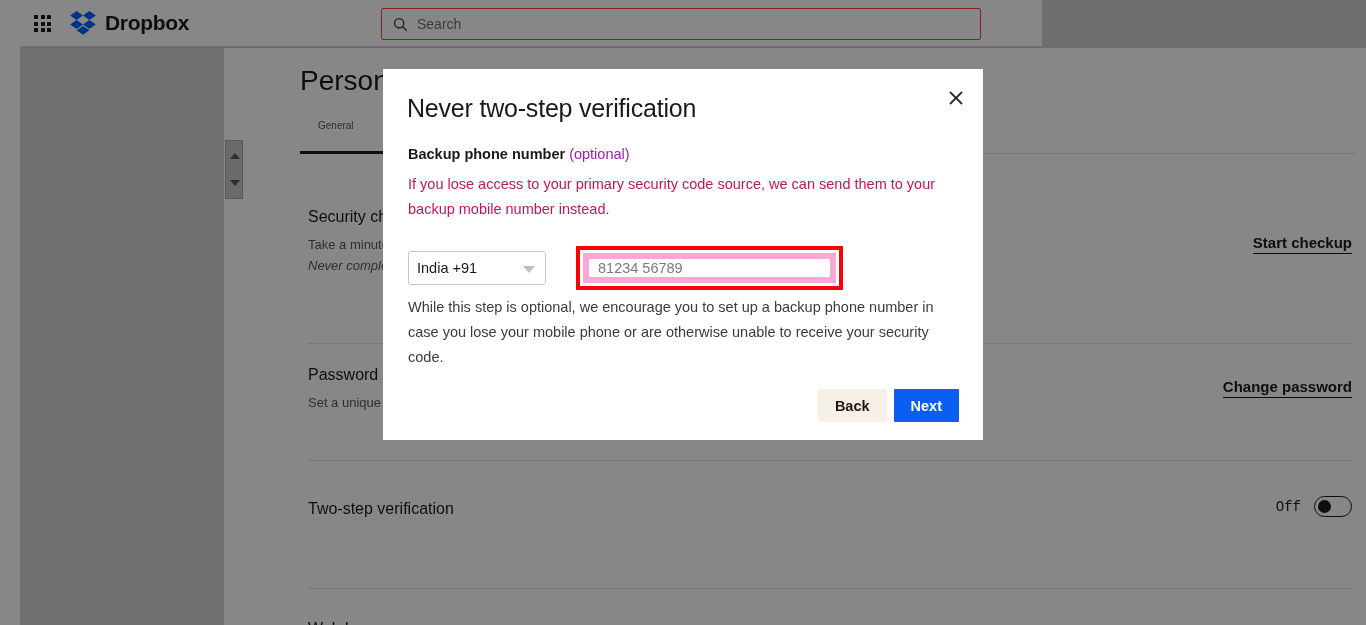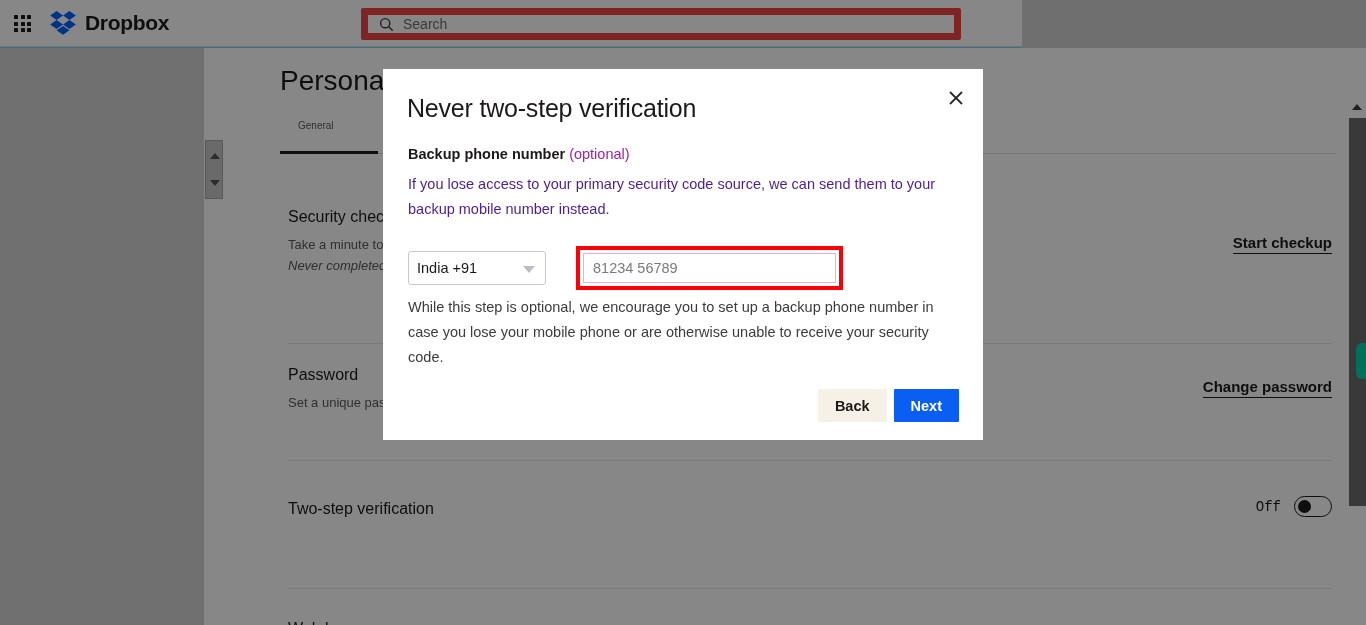--- a/index.html
+++ b/index.html
@@ -6,21 +6,22 @@
   html, body {
     width: 1366px; height: 625px;
     overflow: hidden;
     font-family: "Liberation Sans", sans-serif;
     background: #ffffff;
   }
 
   
   #page-root {
     position: absolute; inset: 0;
-    background: #7dd3fc;
+    background: #f0abfc;
+    margin-left: 20px;
   }
 
   
   .topbar {
     position: absolute; left: 0; top: 0; width: 1366px; height: 47px;
     background: #ffffff;
     border-bottom: 1px solid #d8dadc;
   }
   .grid-icon {
     position: absolute; left: 14px; top: 15px;
@@ -29,21 +30,21 @@
     gap: 2px;
   }
   .grid-icon i { display:block; width:4px; height:4px; background:#1e1919; border-radius:0.5px; }
 
   .brand { position:absolute; left:50px; top:11px; display:flex; align-items:center; gap:9px; }
   .dbx-logo { width: 26px; height: 24px; display:block; }
   .brand-name { font-size: 21px; font-weight: bold; color:#1e1919; letter-spacing:-0.3px; }
 
   .searchbox {
     position:absolute; left:361px; top:8px; width:600px; height:32px;
-    border:7px solid #ef4444; background:#ffffff; border-radius:2px;
+    border:1px solid #ef4444; background:#ffffff; border-radius:2px;
     display:flex; align-items:center; padding-left:11px; gap:9px;
   }
   .search-icon { width:15px; height:15px; flex:none; }
   .search-ph { font-size:14px; color:#6e6e6e; }
 
   
   .chrome-left {
     position:absolute; left:0; top:48px; width:204px; height:577px;
     background:#d4d4d4;
   }
@@ -130,42 +131,42 @@
     position:absolute; left:24px; top:25px;
     font-size:25px; color:#1e1919; font-weight:400; letter-spacing:-0.2px;
   }
   .sec-label {
     position:absolute; left:25px; top:77px; font-size:14.5px; color:#1e1919;
   }
   .sec-label b { font-weight:bold; }
   .sec-label span.opt { color:#a21caf; }
   .sec-desc {
     position:absolute; left:25px; top:103px; width:548px;
-    font-size:14.5px; color:#4c1d95; line-height:25px;
+    font-size:14.5px; color:#be185d; line-height:25px;
   }
 
   .phone-row { position:absolute; left:25px; top:177px; width:550px; height:44px; }
   .country-select {
     position:absolute; left:0; top:5px; width:138px; height:34px;
     border:1px solid #c3c9cf; border-radius:3px; background:#ffffff;
     display:flex; align-items:center; padding:0 8px;
     font-size:14.5px; color:#1e1919;
   }
   .country-caret {
     position:absolute; right:10px; top:14px;
     width:0; height:0; border-left:6px solid transparent;
     border-right:6px solid transparent; border-top:7px solid #b9bec4;
   }
   .phone-highlight {
     position:absolute; left:168px; top:0; width:267px; height:44px;
     border:4px solid #fb0007; background:#ffffff;
   }
   .phone-input {
     position:absolute; left:175px; top:7px; width:253px; height:30px;
-    border:1px solid #f9a8d4; background:#ffffff;
+    border:6px solid #f9a8d4; background:#ffffff;
     display:flex; align-items:center; padding-left:9px;
     font-size:14.5px; color:#7b7b7b;
   }
 
   .fine-print {
     position:absolute; left:25px; top:226px; width:548px;
     font-size:14.5px; color:#3c3c3c; line-height:25px;
   }
 
   .modal-actions { position:absolute; right:24px; bottom:18px; display:flex; gap:7px; }

